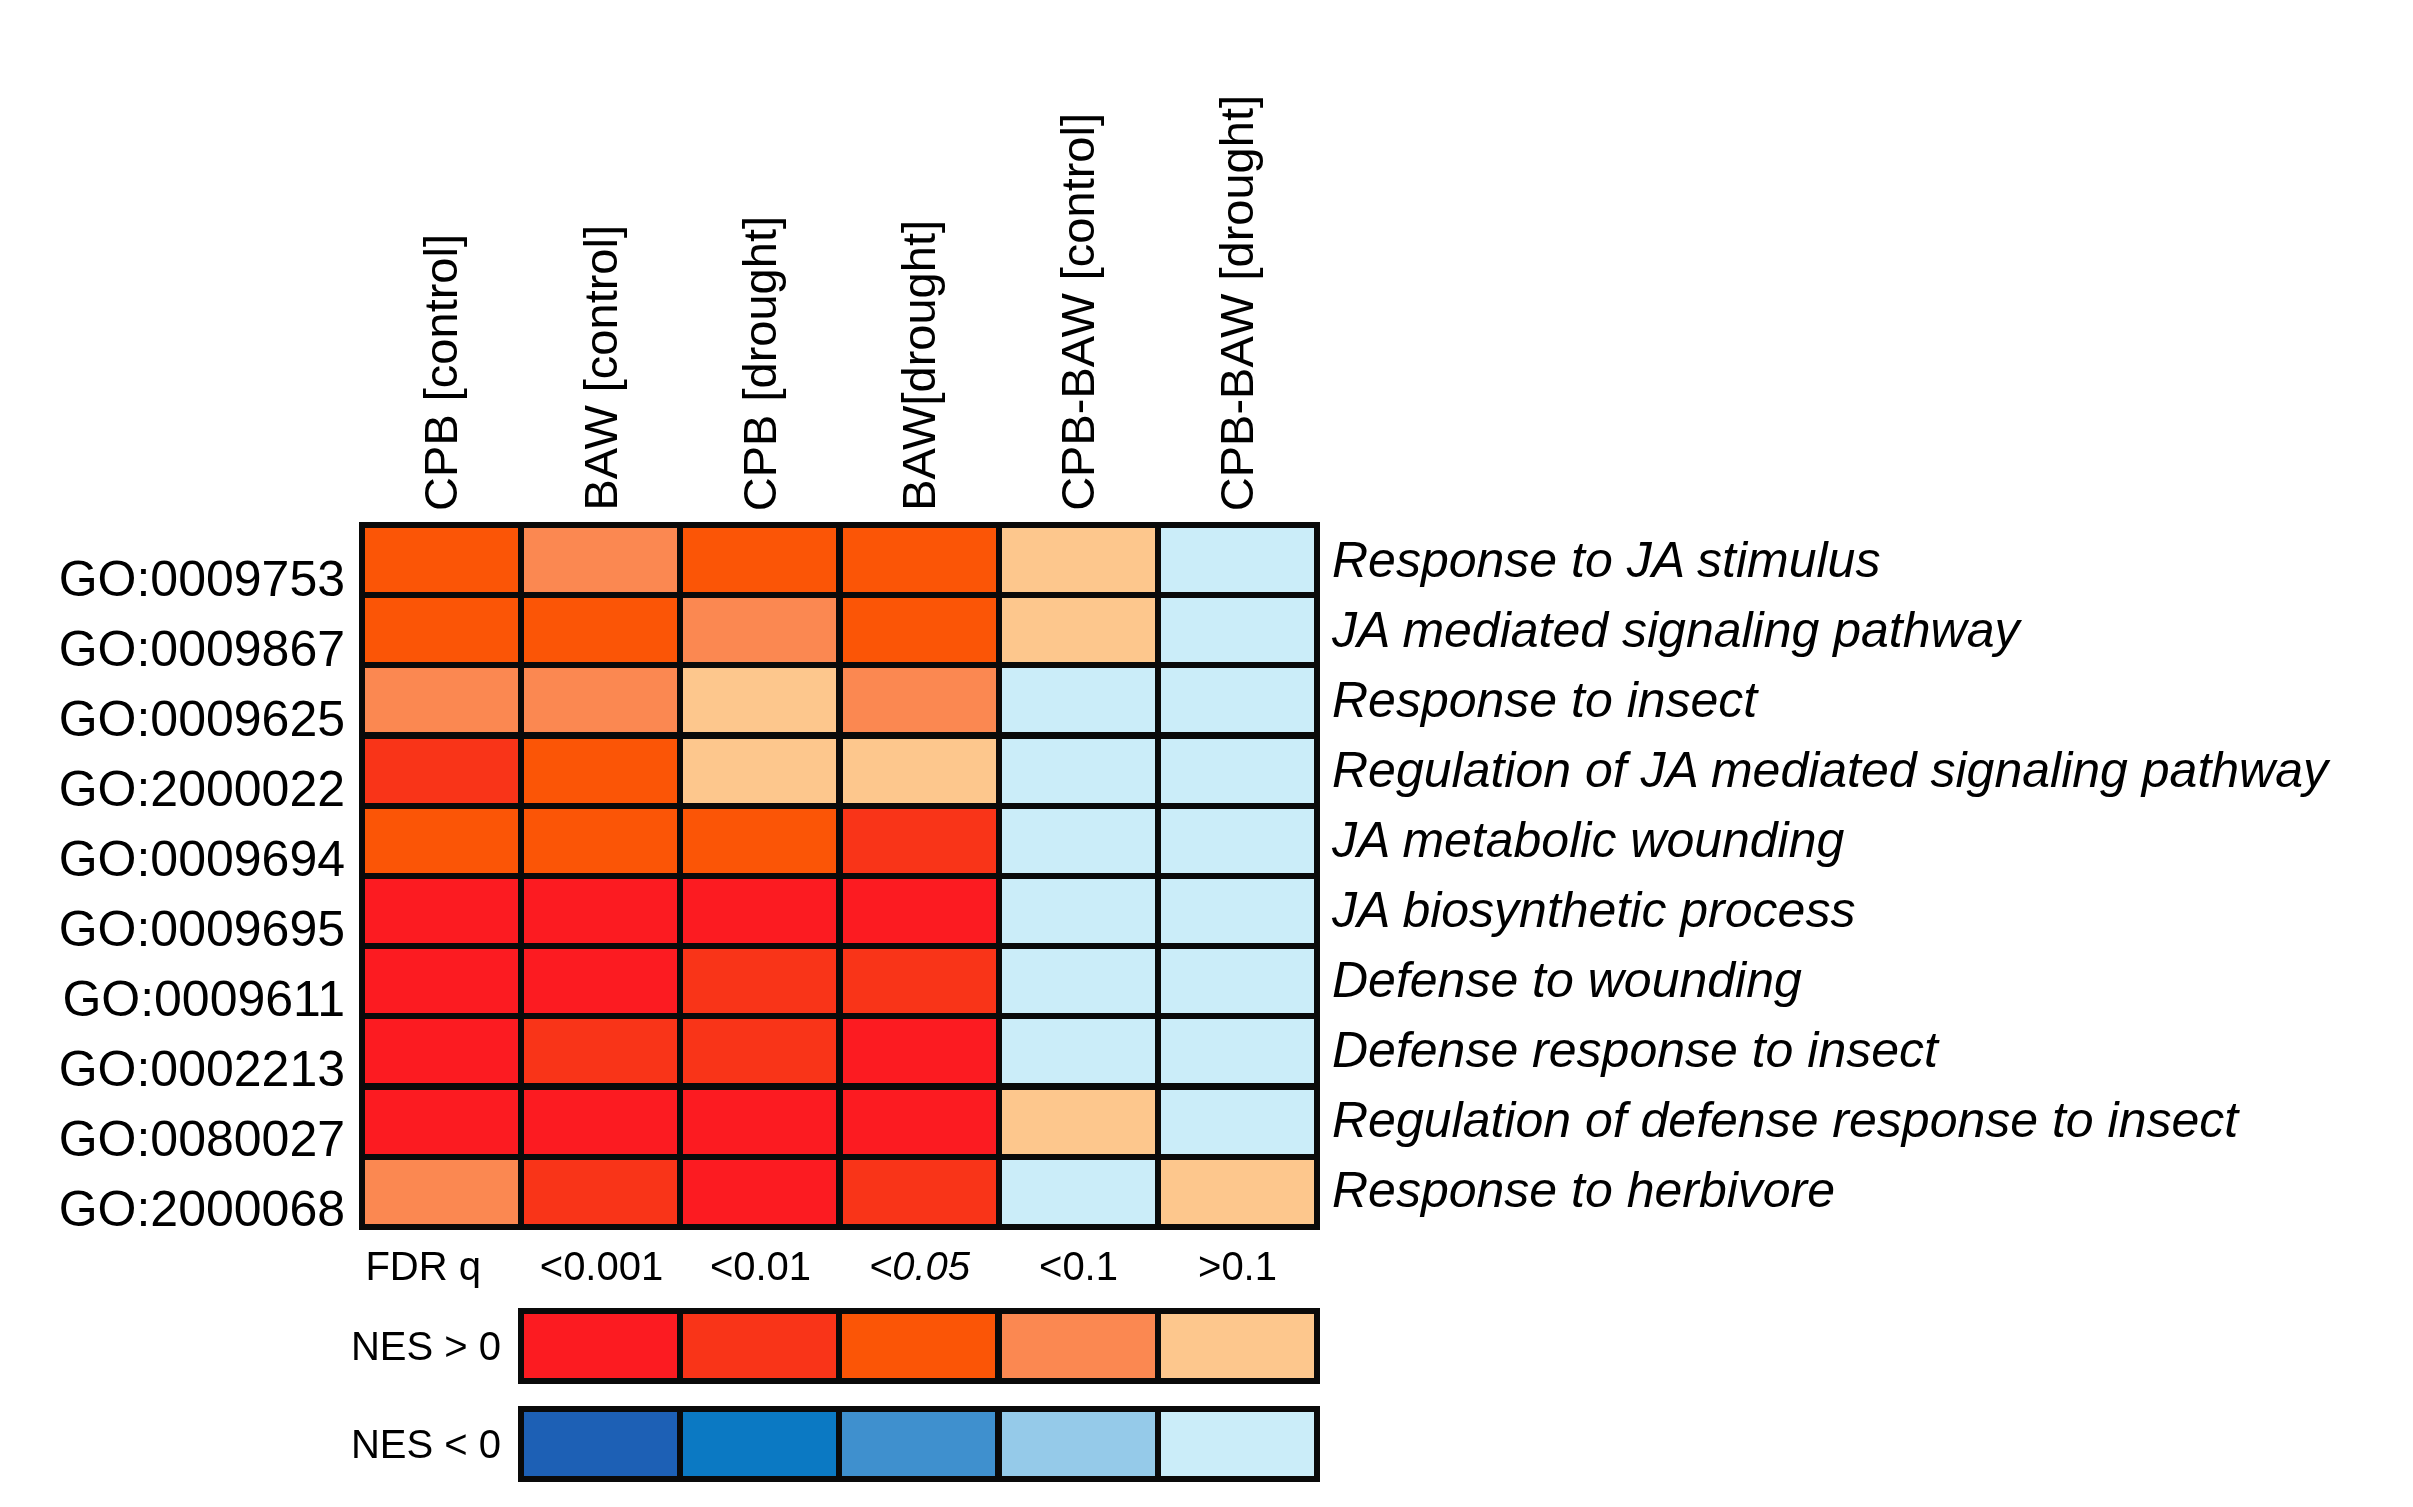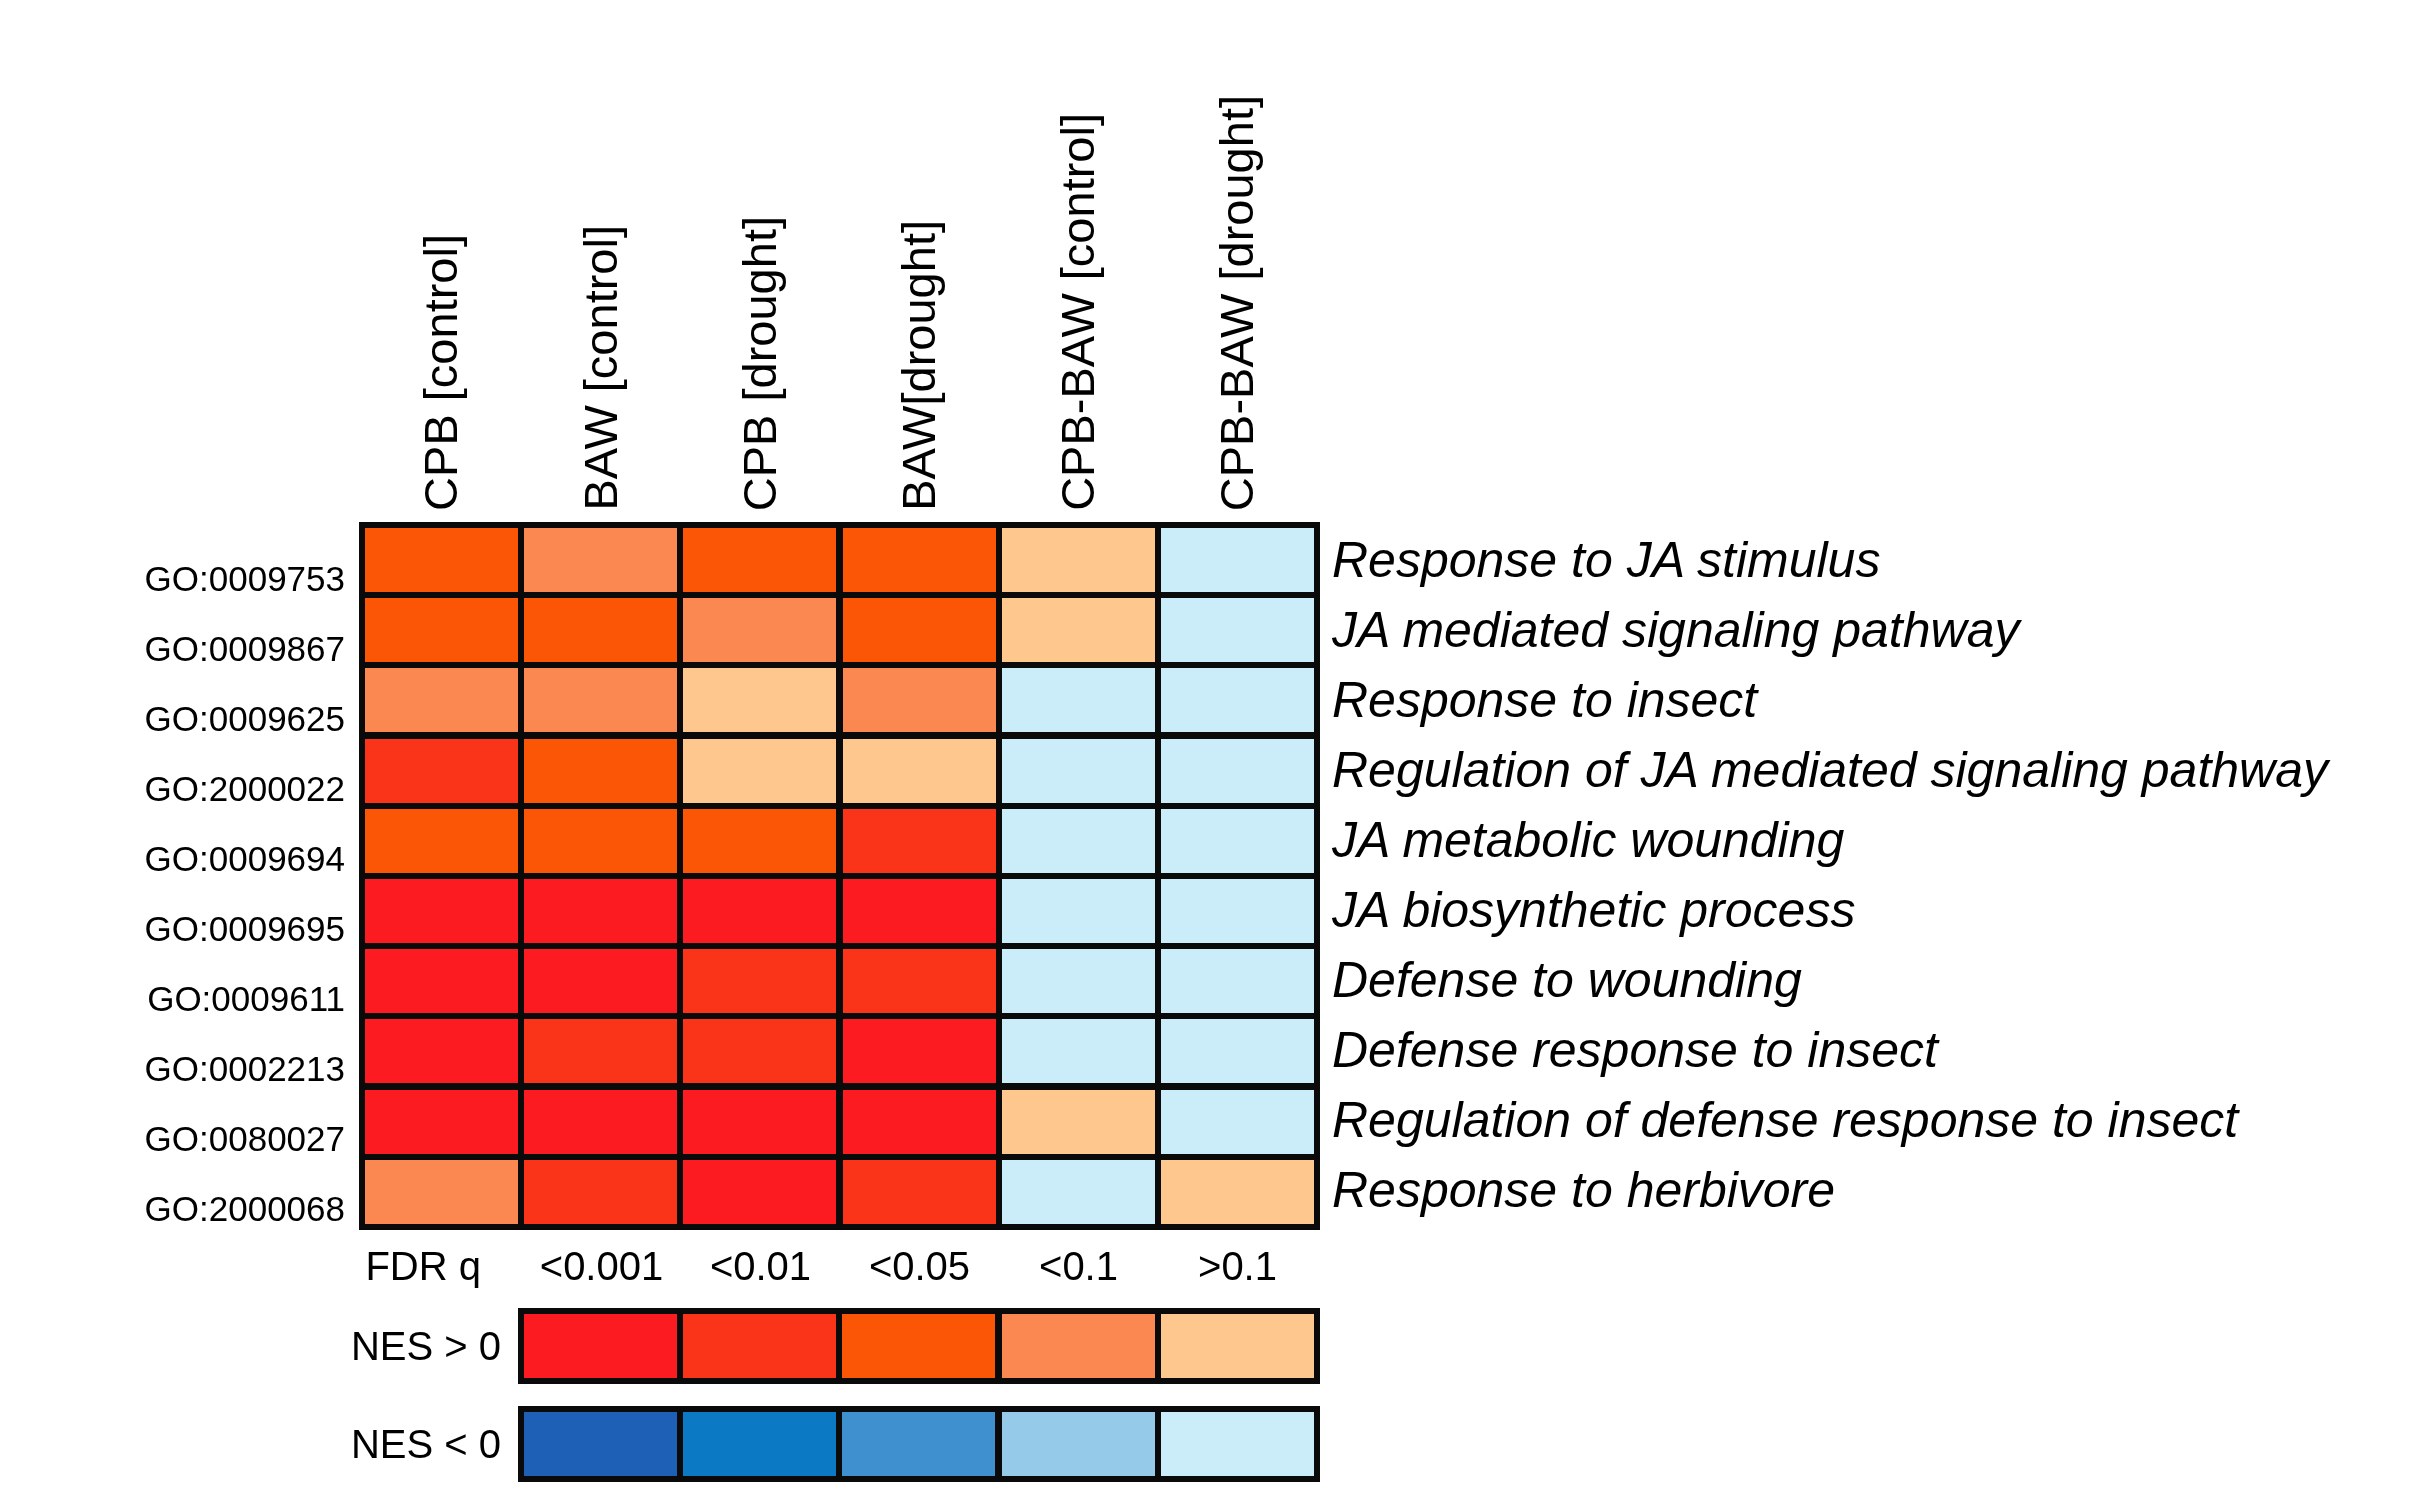--- a/index.html
+++ b/index.html
@@ -39,21 +39,21 @@
   .rowlabels {
     position:absolute;
     top:525px;
     display:grid;
     grid-auto-rows:70px;
   }
   #left-labels  { left:0px;   width:345px; }
   #right-labels { left:1332px; width:1079px; }
   .leftlabel {
     display:flex; align-items:center; justify-content:flex-end;
-    font-size:35px; white-space:nowrap;margin-top:38px;
+    font-size:50px; white-space:nowrap;margin-top:38px;
   }
   .rightlabel {
     display:flex; align-items:center; justify-content:flex-start;
     font-size:50px; white-space:nowrap;font-style:italic;
   }
   
   .fdr-title {
     position:absolute; left:256px; top:1239px; width:225px; height:54px;
     display:flex; align-items:center; justify-content:flex-end;
     font-size:40px;
@@ -182,21 +182,21 @@
       <div class="rightlabel">Defense to wounding</div>
       <div class="rightlabel">Defense response to insect</div>
       <div class="rightlabel">Regulation of defense response to insect</div>
       <div class="rightlabel">Response to herbivore</div>
     </div>
 
   <div class="fdr-title">FDR q</div>
   <div id="fdr-cats">
       <div class="fdr-cat" style="left: 485px;">&lt;0.001</div>
       <div class="fdr-cat" style="left: 644px;">&lt;0.01</div>
-      <div class="fdr-cat" style="left: 803px;">&lt;0.05</div>
+      <div class="fdr-cat" style="left: 803px; font-style: italic;">&lt;0.05</div>
       <div class="fdr-cat" style="left: 962px;">&lt;0.1</div>
       <div class="fdr-cat" style="left: 1121px;">&gt;0.1</div>
     </div>
 
   <div id="nes-pos-label" class="nes-label">NES &gt; 0</div>
   <div id="legend-pos" class="legend-grid">
       <div class="swatch" style="background: rgb(252, 27, 33);"></div>
       <div class="swatch" style="background: rgb(249, 52, 24);"></div>
       <div class="swatch" style="background: rgb(251, 85, 6);"></div>
       <div class="swatch" style="background: rgb(251, 136, 81);"></div>

